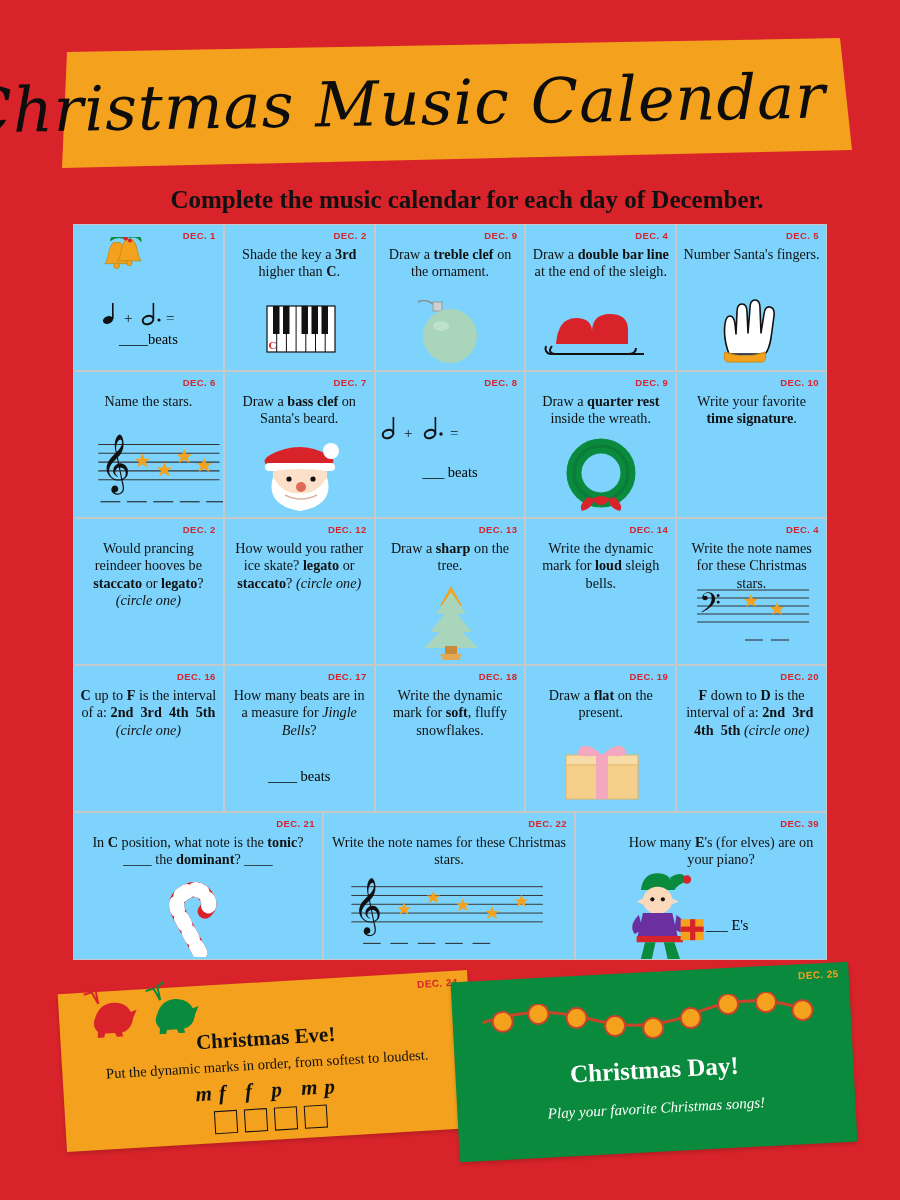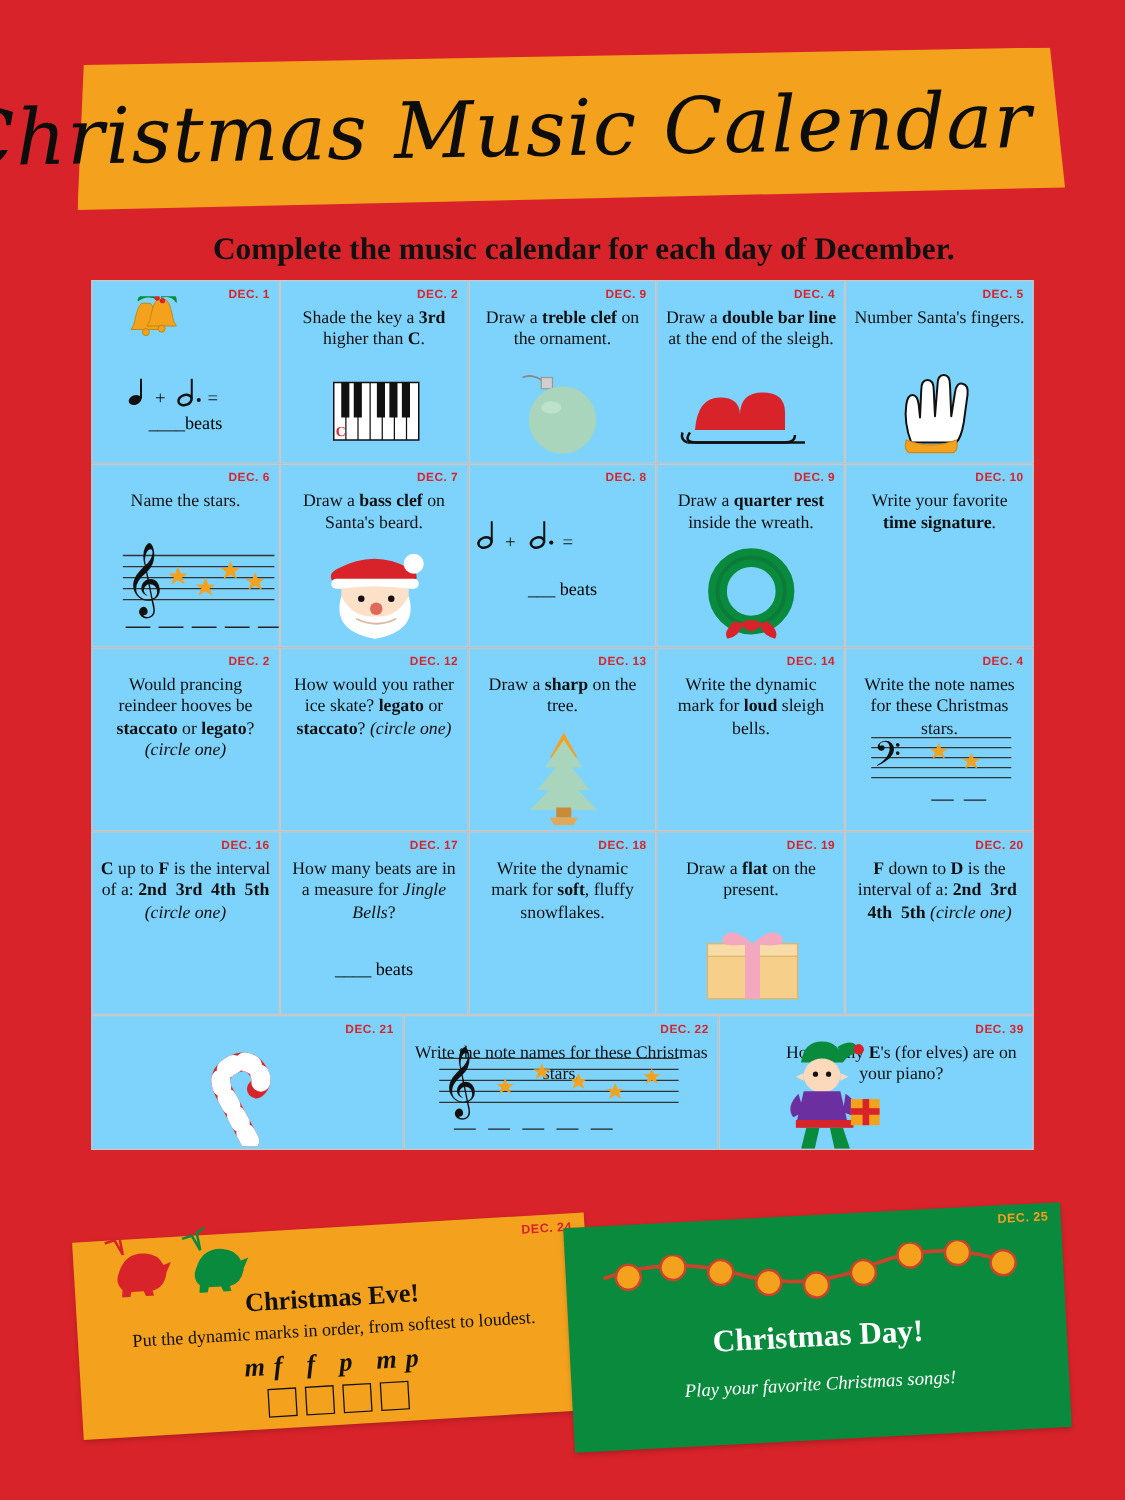--- a/index.html
+++ b/index.html
@@ -38,21 +38,21 @@
 
   
   .grid{position:absolute;left:73px;top:224px;width:754px;}
   .row{display:flex;}
   .cell{
     background:#7dd3fc;border:1.3px solid #c8c8c8;
     width:150.8px;height:147px;box-sizing:border-box;
     position:relative;overflow:hidden;padding-left:40px;
   }
   .row.r4 .cell{height:147px;}
-  .row.r5 .cell{height:108px;}
+  .row.r5 .cell{height:148px;}
   .row.r5{width:754px;}
   .row.r5 .c21{width:250px;}
   .row.r5 .c22{width:252px;}
   .row.r5 .c23{width:252px;}
   .daylabel{
     position:absolute;right:7px;top:5px;
     font-family:"Liberation Sans", sans-serif;
     font-weight:bold;font-size:9.5px;color:#d8232a;
     letter-spacing:.4px;
   }
@@ -357,20 +357,21 @@
       <div class="cell">
         <div class="daylabel">DEC. 20</div>
         <div class="q"><span><b>F</b> down to <b>D</b> is the interval of a: <b>2nd&nbsp; 3rd&nbsp; 4th&nbsp; 5th</b> <i>(circle one)</i></span></div>
       </div>
     </div>
 
     <div class="row r5">
 
       <div class="cell c21">
         <div class="daylabel">DEC. 21</div>
+        <div class="q"><span>In <b>C</b> position, what note is the <b>tonic</b>? ____ the <b>dominant</b>? ____</span></div>
         <svg class="art" viewBox="0 0 250 78">
           <g transform="rotate(-28 125 40)">
             <path d="M110 70 L110 26 q0 -16 16 -16 q16 0 16 16 q0 8 -8 10" fill="none" stroke="#d8232a" stroke-width="15" stroke-linecap="round"></path>
             <path d="M110 70 L110 26 q0 -16 16 -16 q16 0 16 16 q0 8 -8 10" fill="none" stroke="#fff" stroke-width="15" stroke-linecap="round" stroke-dasharray="7 9"></path>
           </g>
         </svg>
       </div>
 
       <div class="cell c22">
         <div class="daylabel">DEC. 22</div>

